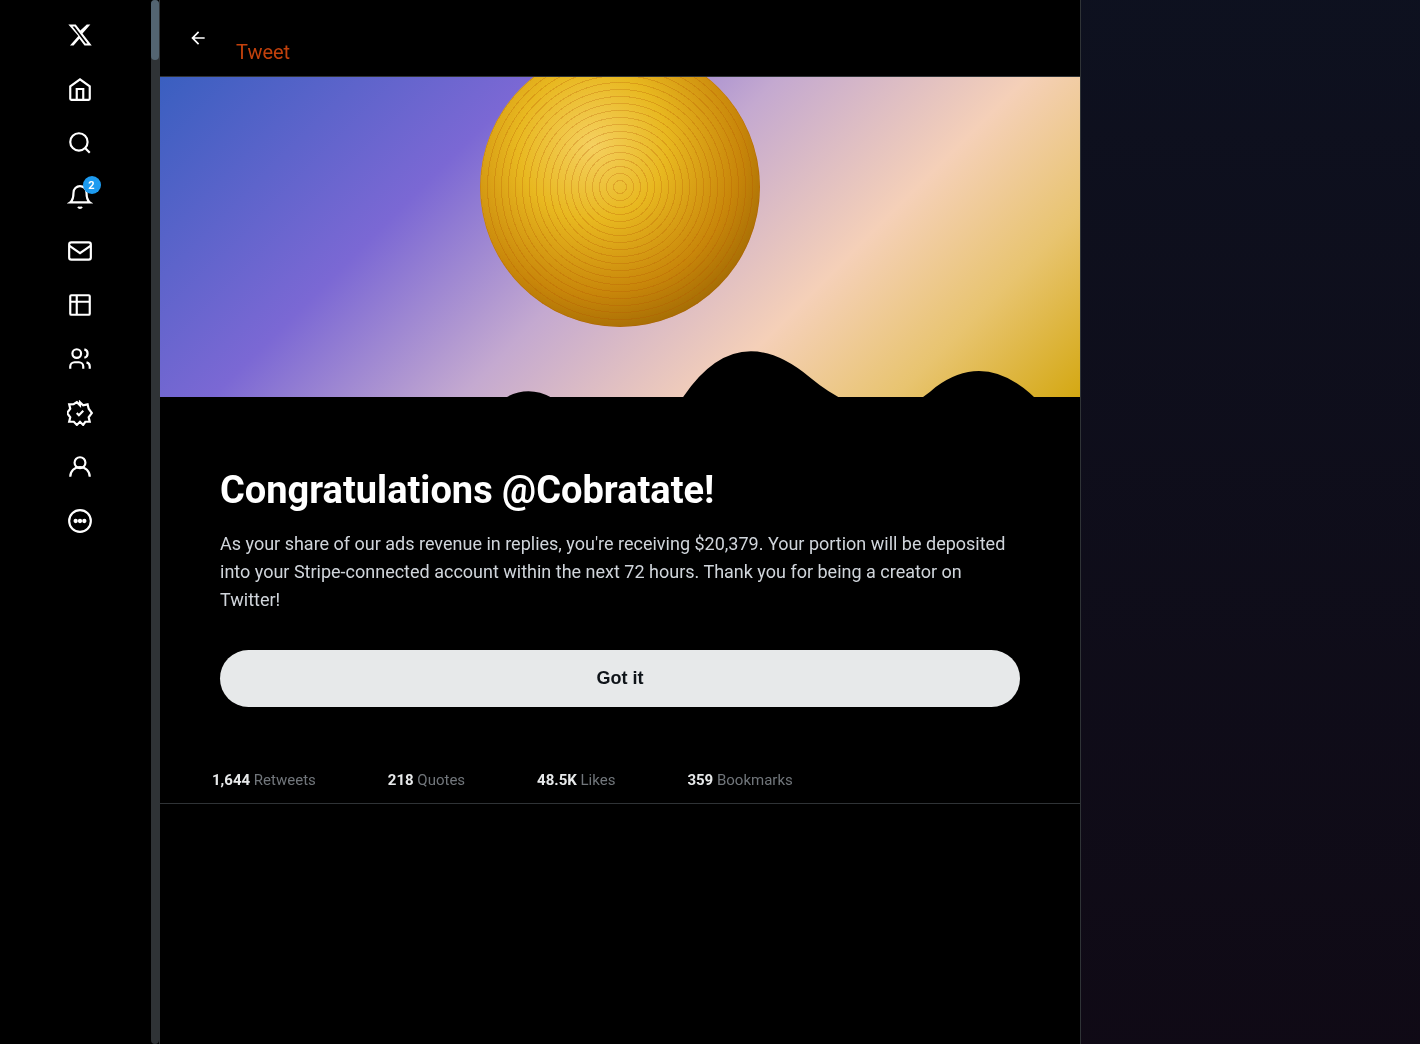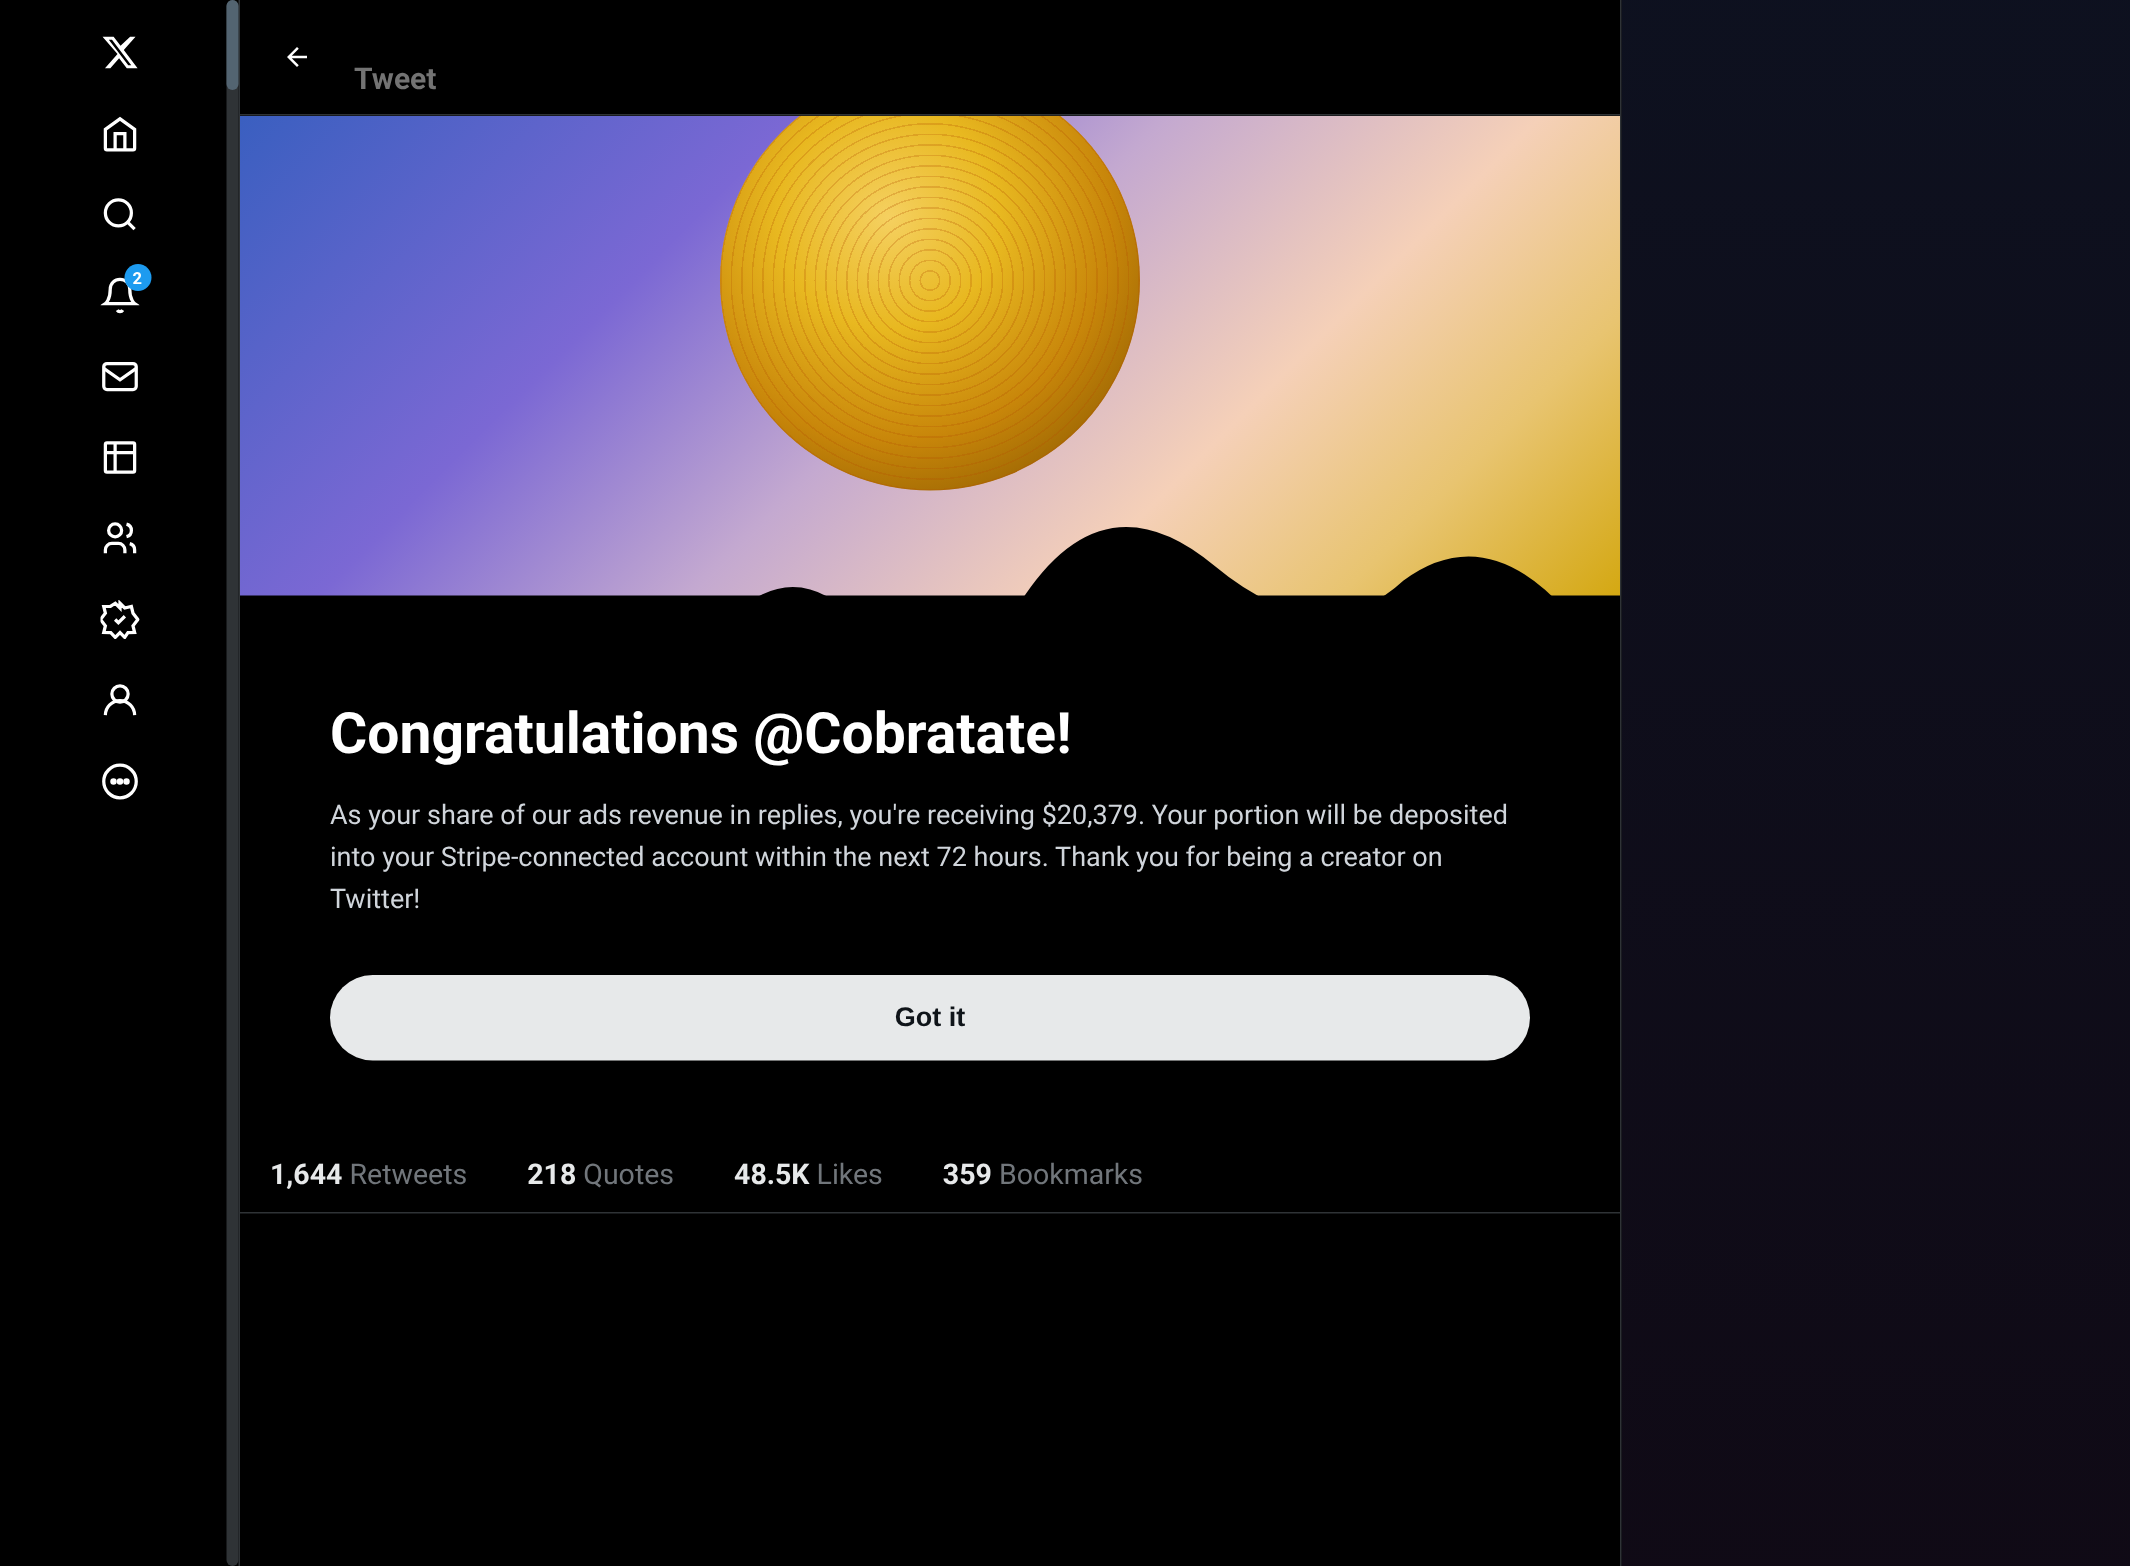--- a/index.html
+++ b/index.html
@@ -115,22 +115,22 @@
       align-items: center;
       justify-content: center;
       border-radius: 50%;
       cursor: pointer;
       color: #e7e9ea;
       margin-right: 20px;
     }
 
     .header-title {
       font-size: 20px;
-      font-weight: 700;
-      color: #737373;
+      font-weight: 400;
+      color: #c2410c;
       margin-top: 28px;
     }
 
     
     .tweet-area {
       flex: 1;
       overflow-y: auto;
       padding-bottom: 20px;
     }
 
@@ -236,22 +236,23 @@
 
     
     .tweet-stats {
       display: flex;
       gap: 40px;
       padding: 14px 20px;
       border-bottom: 1px solid #2f3336;
     }
 
     .stat-item {
-      font-size: 19px;
+      font-size: 15px;
       color: #71767b;
+      margin-left: 32px;
     }
 
     .stat-item strong {
       color: #e7e9ea;
       font-weight: 700;
     }
 
     
     .right-panel {
       width: 340px;

